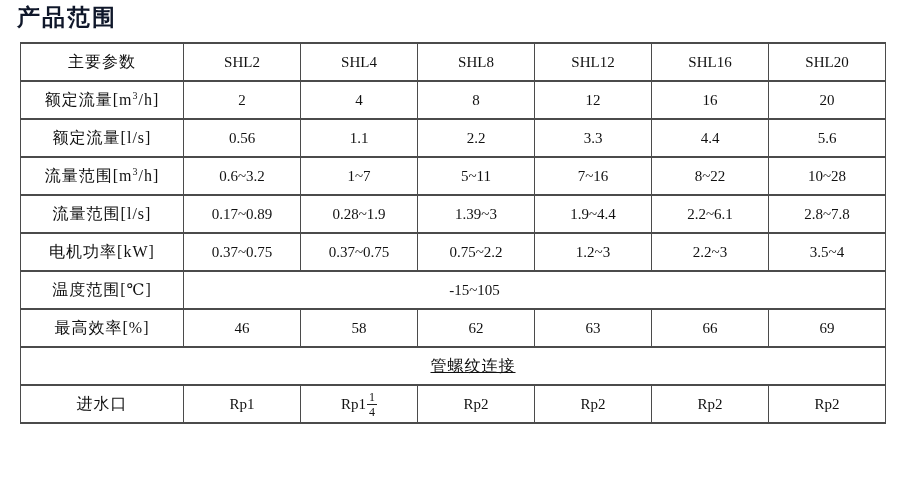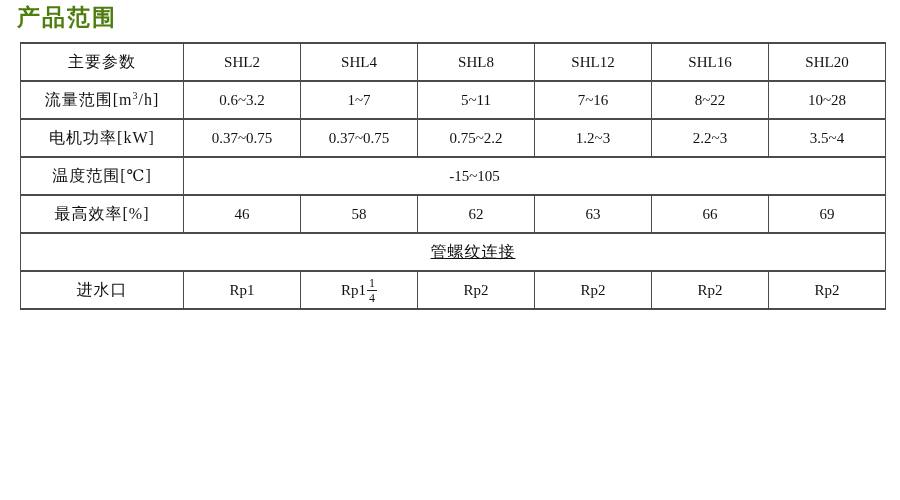--- a/index.html
+++ b/index.html
@@ -17,21 +17,21 @@
   }
   .page-title {
     position: absolute;
     left: 17px;
     top: 2px;
     margin: 0;
     font-family: Liberation Serif, serif;
     font-weight: bold;
     font-size: 23px;
     letter-spacing: 2px;
-    color: #4d7c0f;
+    color: #0f172a;
   }
   table.spec-table {
     position: absolute;
     left: 20px;
     top: 42px;
     width: 866px;
     border-collapse: collapse;
     table-layout: fixed;
     background: #ffffff;
     padding-left: 40px;
@@ -111,27 +111,54 @@
       <th>SHL2</th>
       <th>SHL4</th>
       <th>SHL8</th>
       <th>SHL12</th>
       <th>SHL16</th>
       <th>SHL20</th>
     </tr>
   </thead>
   <tbody>
       <tr>
+        <td class="zh">额定流量[m<sup>3</sup>/h]</td>
+        <td>2</td>
+        <td>4</td>
+        <td>8</td>
+        <td>12</td>
+        <td>16</td>
+        <td>20</td>
+      </tr>
+      <tr>
+        <td class="zh">额定流量[l/s]</td>
+        <td>0.56</td>
+        <td>1.1</td>
+        <td>2.2</td>
+        <td>3.3</td>
+        <td>4.4</td>
+        <td>5.6</td>
+      </tr>
+      <tr>
         <td class="zh">流量范围[m<sup>3</sup>/h]</td>
         <td>0.6~3.2</td>
         <td>1~7</td>
         <td>5~11</td>
         <td>7~16</td>
         <td>8~22</td>
         <td>10~28</td>
+      </tr>
+      <tr>
+        <td class="zh">流量范围[l/s]</td>
+        <td>0.17~0.89</td>
+        <td>0.28~1.9</td>
+        <td>1.39~3</td>
+        <td>1.9~4.4</td>
+        <td>2.2~6.1</td>
+        <td>2.8~7.8</td>
       </tr>
       <tr>
         <td class="zh">电机功率[kW]</td>
         <td>0.37~0.75</td>
         <td>0.37~0.75</td>
         <td>0.75~2.2</td>
         <td>1.2~3</td>
         <td>2.2~3</td>
         <td>3.5~4</td>
       </tr>

